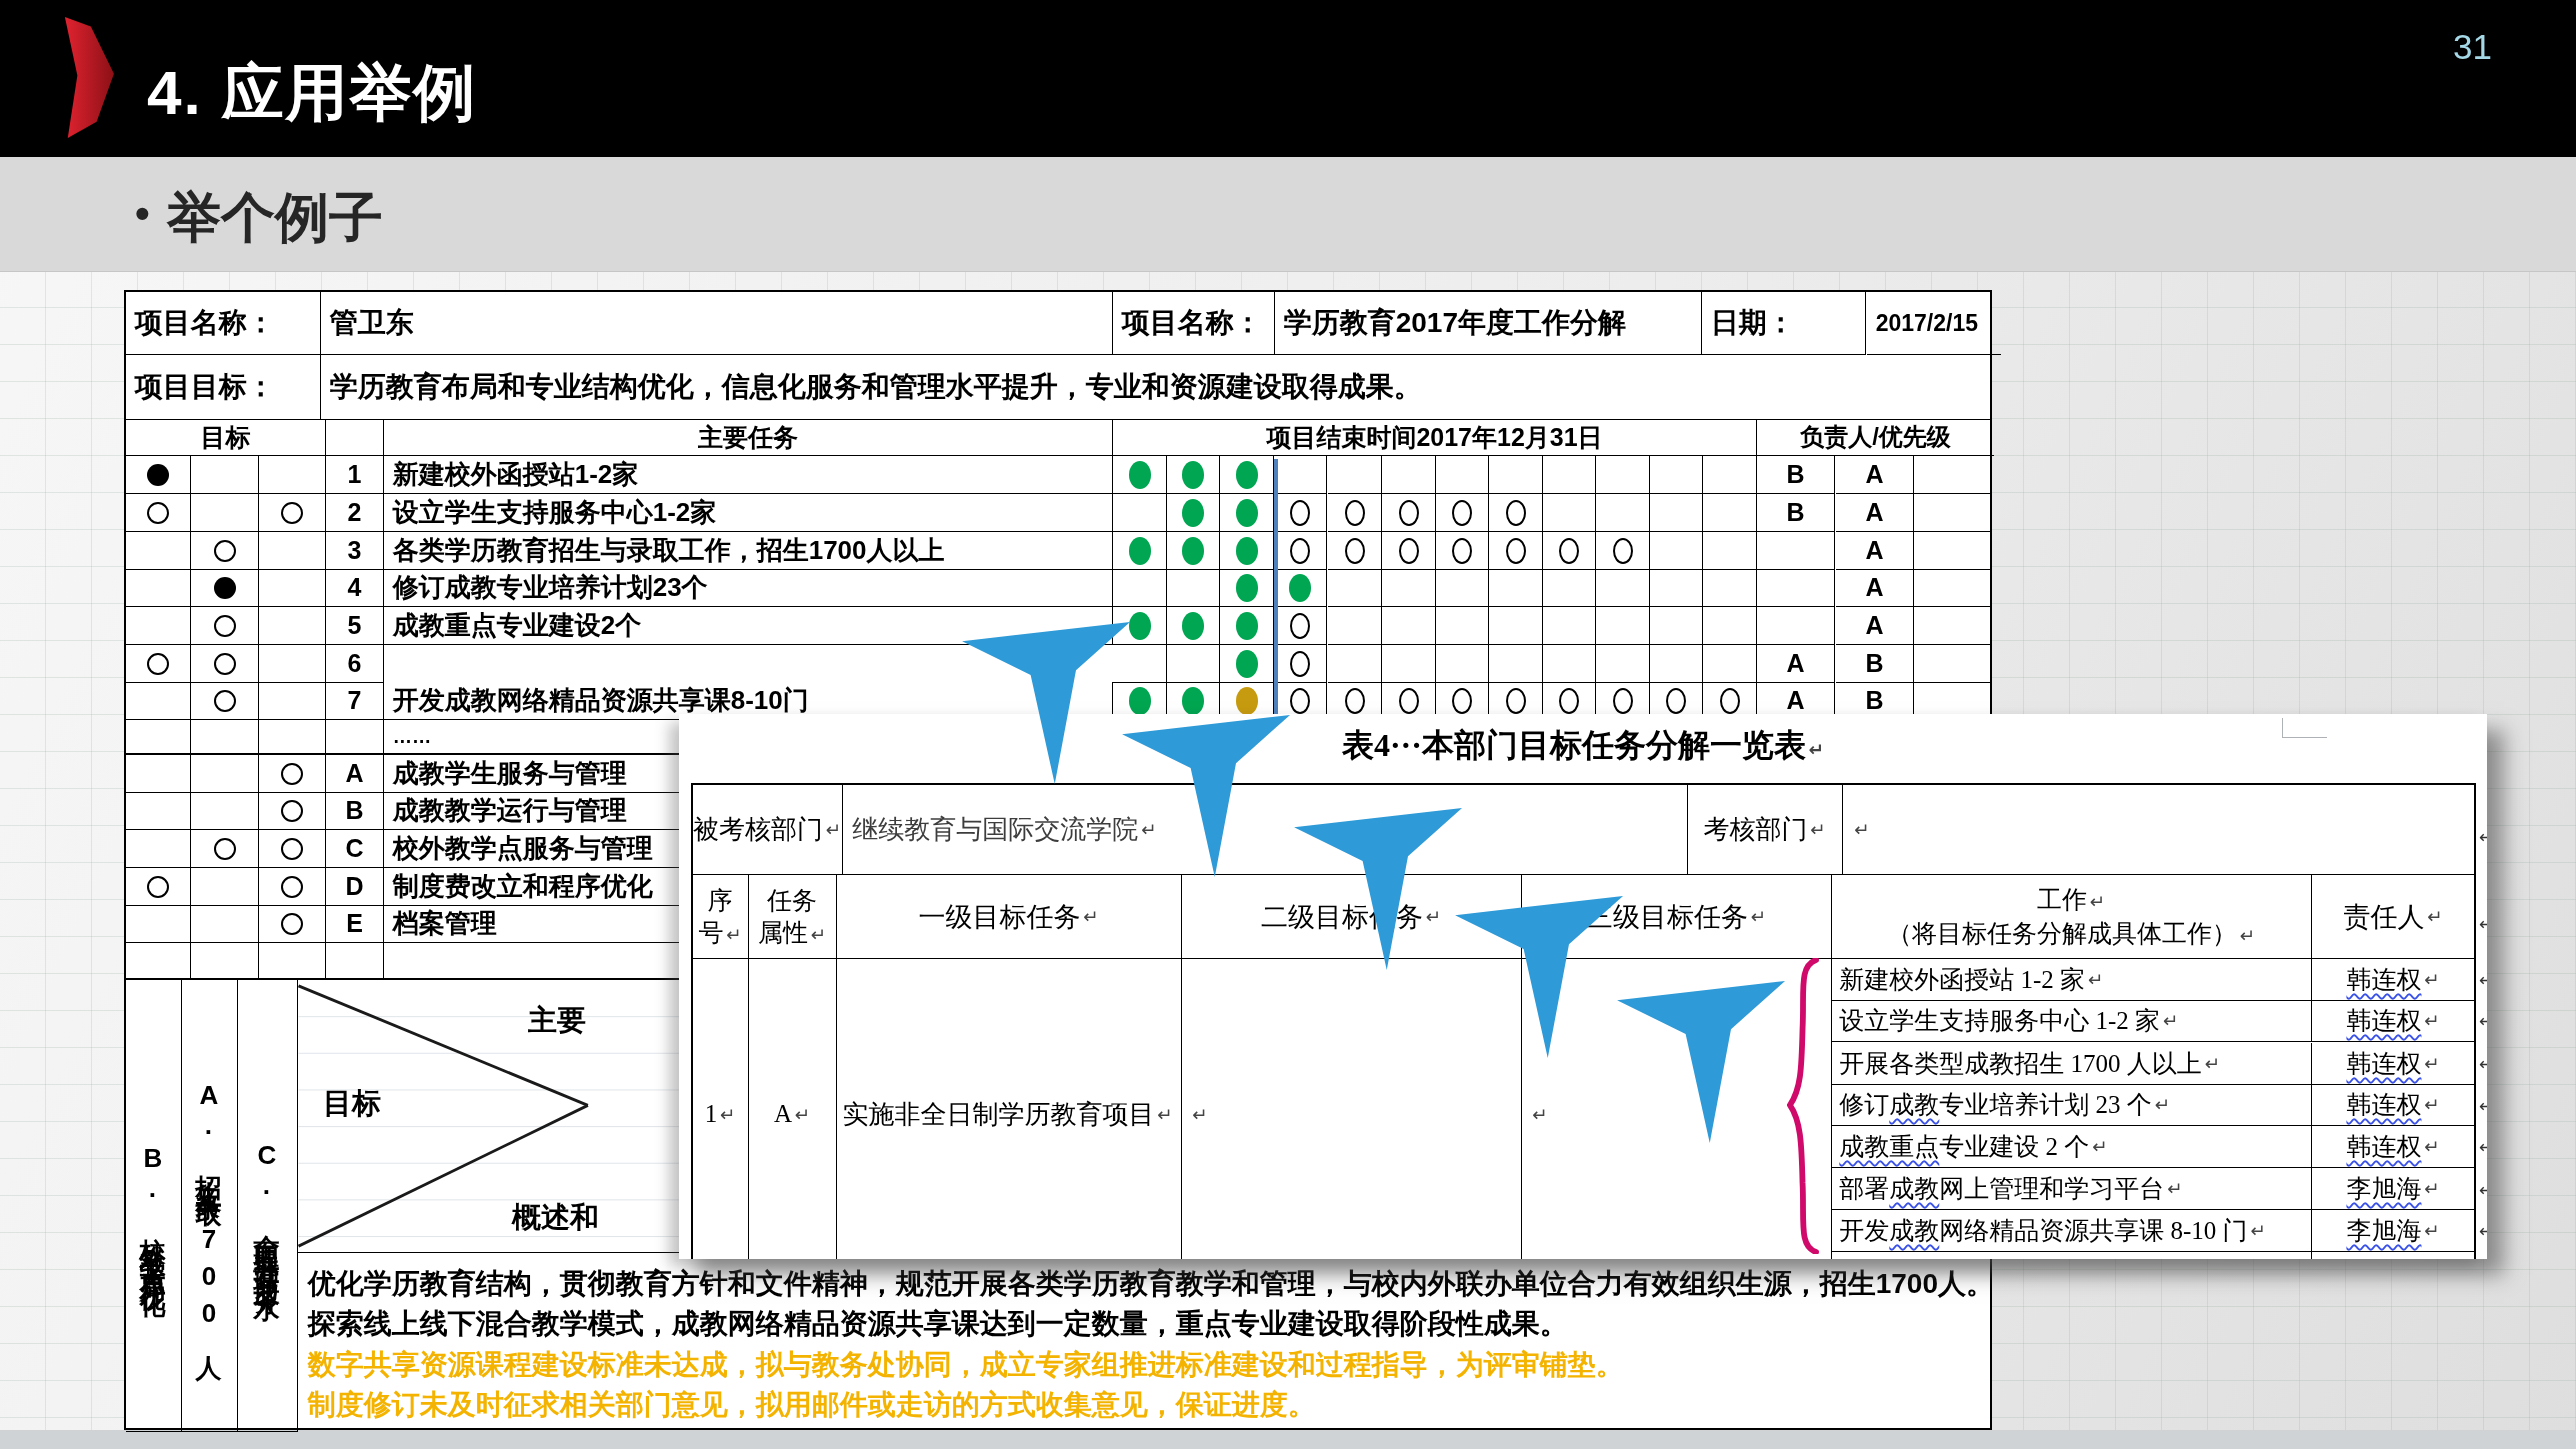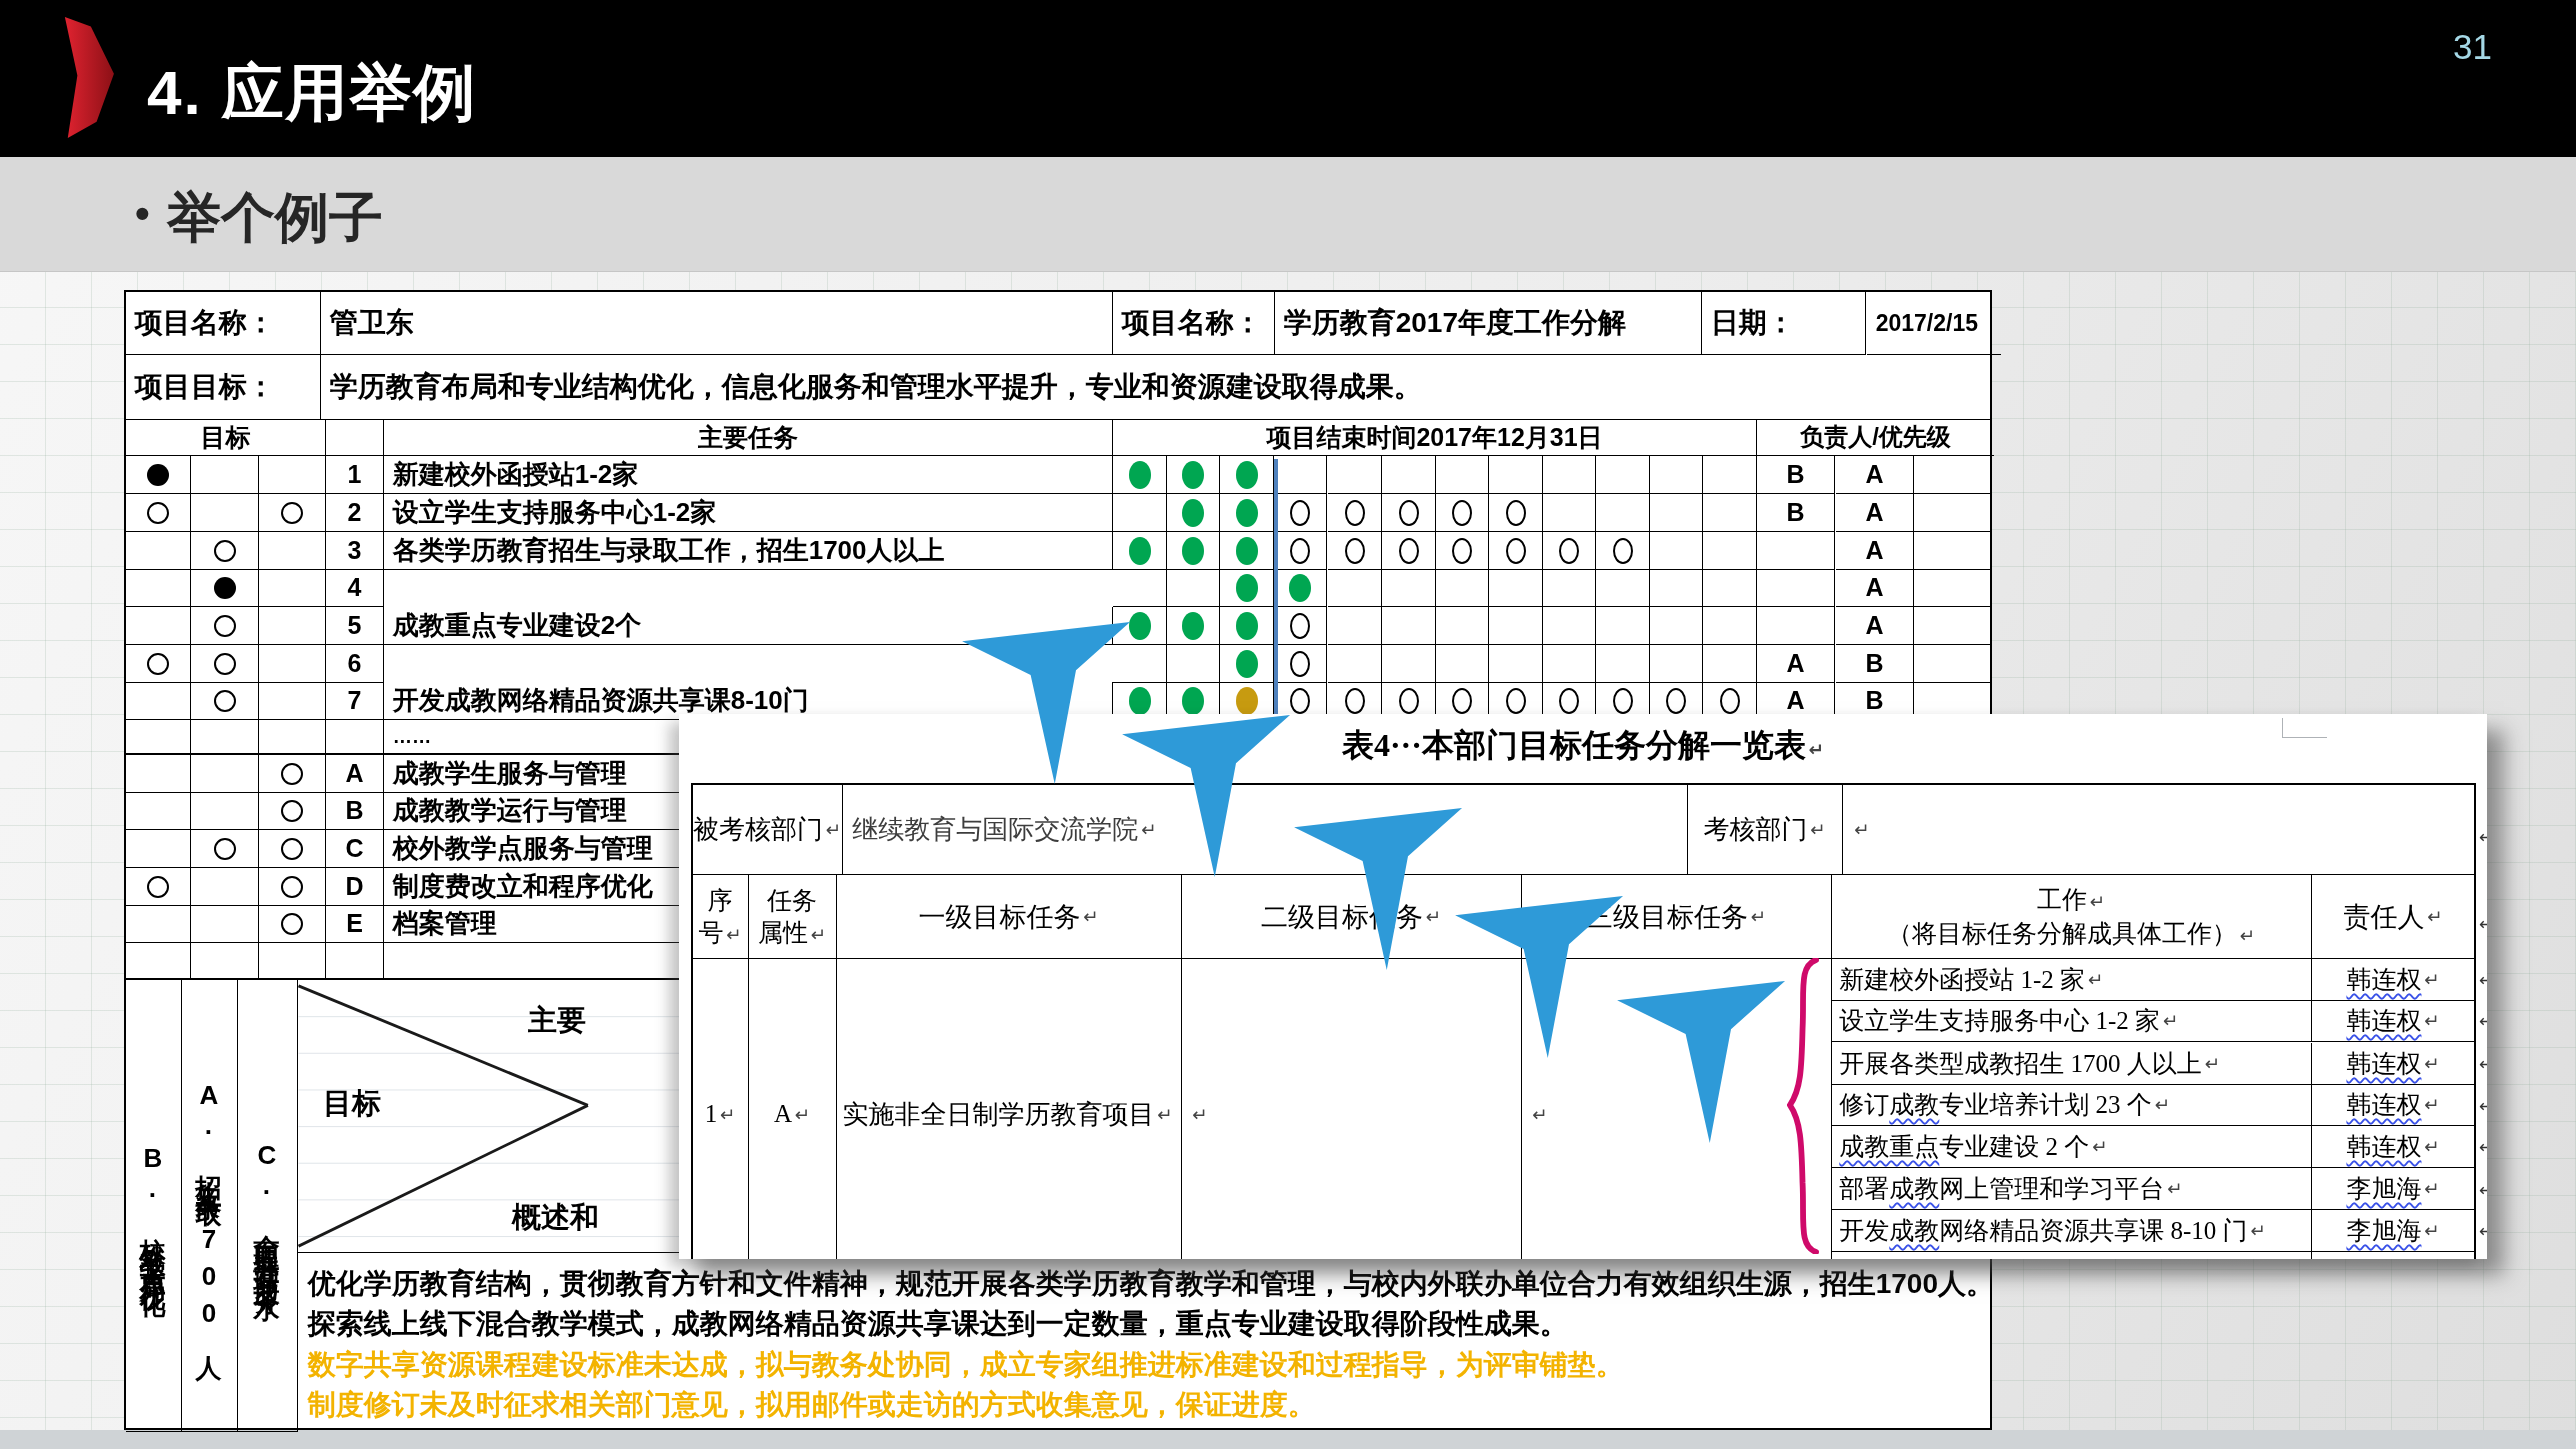--- a/index.html
+++ b/index.html
@@ -207,20 +207,21 @@
       <div class="xc ctr" style="left: 1577px; top: 240px; width: 54px; height: 38px;"></div>
       <div class="xc ctr" style="left: 1631px; top: 240px; width: 78px; height: 38px; font-size: 25px;"></div>
       <div class="xc ctr" style="left: 1710px; top: 240px; width: 78px; height: 38px; font-size: 25px;">A</div>
       <div class="xc ctr noright" style="left: 1788px; top: 240px; width: 77px; height: 38px;"></div>
       <div class="xc ctr" style="left: 0px; top: 277px; width: 65px; height: 38px;"></div>
       <div class="xc ctr" style="left: 65px; top: 277px; width: 68px; height: 38px;">
         <div class="mark-filled"></div>
       </div>
       <div class="xc ctr" style="left: 132px; top: 277px; width: 68px; height: 38px;"></div>
       <div class="xc ctr" style="left: 200px; top: 277px; width: 58px; height: 38px; font-size: 25px;">4</div>
+      <div class="xc padl" style="left: 258px; top: 277px; width: 729px; height: 38px; font-size: 26px;">修订成教专业培养计划23个</div>
       <div class="xc ctr" style="left: 987px; top: 277px; width: 54px; height: 38px;"></div>
       <div class="xc ctr" style="left: 1041px; top: 277px; width: 53px; height: 38px;"></div>
       <div class="xc ctr" style="left: 1094px; top: 277px; width: 54px; height: 38px;">
         <div class="dot-done"></div>
       </div>
       <div class="xc ctr" style="left: 1148px; top: 277px; width: 53px; height: 38px;">
         <div class="dot-done"></div>
       </div>
       <div class="xc ctr" style="left: 1202px; top: 277px; width: 54px; height: 38px;"></div>
       <div class="xc ctr" style="left: 1256px; top: 277px; width: 54px; height: 38px;"></div>

